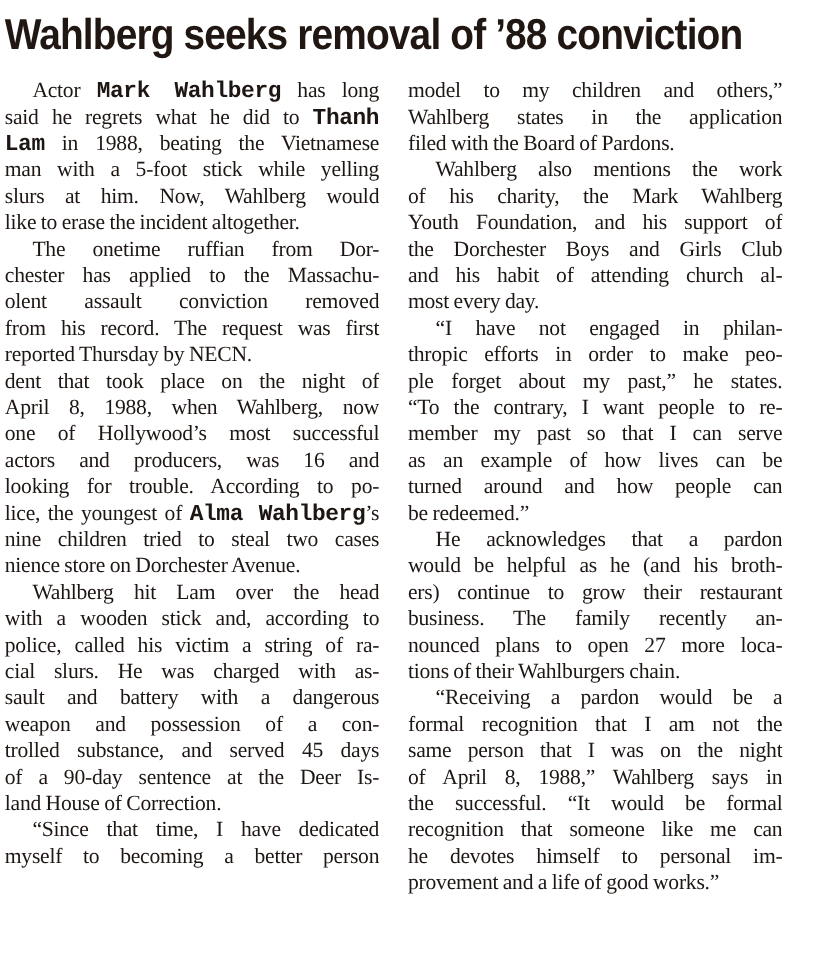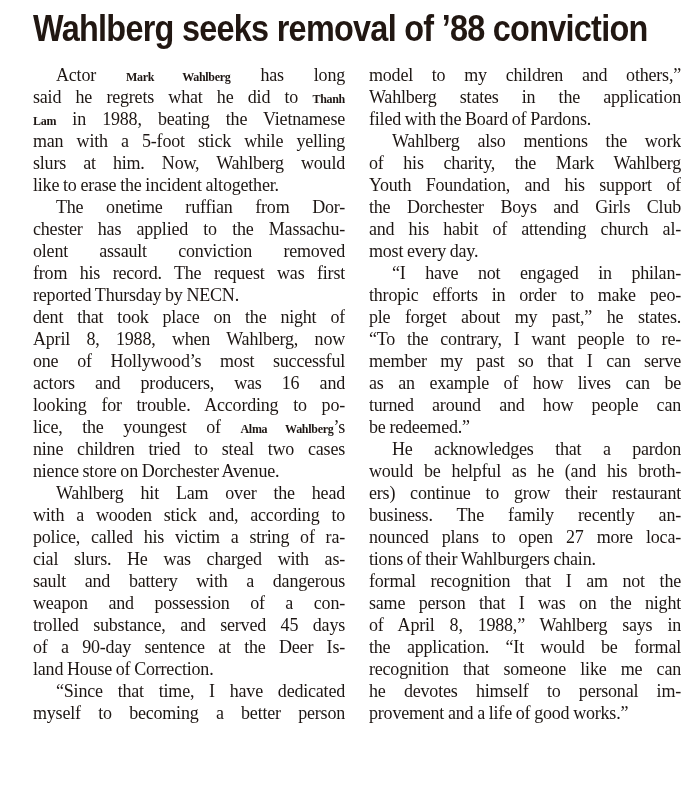--- a/index.html
+++ b/index.html
@@ -6,21 +6,21 @@
     margin: 0;
     padding: 0;
     width: 688px;
     height: 798px;
     overflow: hidden;
     background: var(--paper, #ffffff);
     font-family: "Liberation Serif", serif;
     color: var(--ink, #1d1613);
   }
   .article {
-    padding: 8px 19px 0 33px;
+    padding: 8px 19px 0 4px;
   }
   h1.headline {
     font-family: "Liberation Sans", sans-serif;
     font-weight: 700;
     font-size: 36px;
     line-height: 42px;
     margin: 0 0 14px 0;
     white-space: nowrap;
     letter-spacing: -0.8px;
     transform: scaleX(0.9);
@@ -48,23 +48,23 @@
     text-align: justify;
     text-align-last: justify;
     white-space: normal;
     overflow: hidden;
   }
   .indent {
     display: inline-block;
     width: 23px;
   }
   .bold-name {
-    font-family: Liberation Serif, serif;
+    font-family: Liberation Mono, monospace;
     font-weight: 700;
-    font-size: 12px;
+    font-size: 19px;
     letter-spacing: -0.3px;
   }
 </style>
 </head>
 <body>
 
 <article class="article">
   <h1 class="headline">Wahlberg seeks removal of ’88 conviction</h1>
   <div class="cols">
     <div class="col">
@@ -116,22 +116,23 @@
         <div class="line just"><span>member my past so that I can serve</span></div>
         <div class="line just"><span>as an example of how lives can be</span></div>
         <div class="line just"><span>turned around and how people can</span></div>
         <div class="line"><span>be redeemed.”</span></div>
         <div class="line just"><span class="indent"></span><span>He acknowledges that a pardon</span></div>
         <div class="line just"><span>would be helpful as he (and his broth-</span></div>
         <div class="line just"><span>ers) continue to grow their restaurant</span></div>
         <div class="line just"><span>business. The family recently an-</span></div>
         <div class="line just"><span>nounced plans to open 27 more loca-</span></div>
         <div class="line"><span>tions of their Wahlburgers chain.</span></div>
+        <div class="line just"><span class="indent"></span><span>“Receiving a pardon would be a</span></div>
         <div class="line just"><span>formal recognition that I am not the</span></div>
         <div class="line just"><span>same person that I was on the night</span></div>
         <div class="line just"><span>of April 8, 1988,” Wahlberg says in</span></div>
-        <div class="line just"><span>the application. “It would be formal</span></div>
+        <div class="line just"><span>the successful. “It would be formal</span></div>
         <div class="line just"><span>recognition that someone like me can</span></div>
         <div class="line just"><span>he devotes himself to personal im-</span></div>
         <div class="line"><span>provement and a life of good works.”</span></div>
       </div>
   </div>
 </article>
 
 </body></html>

